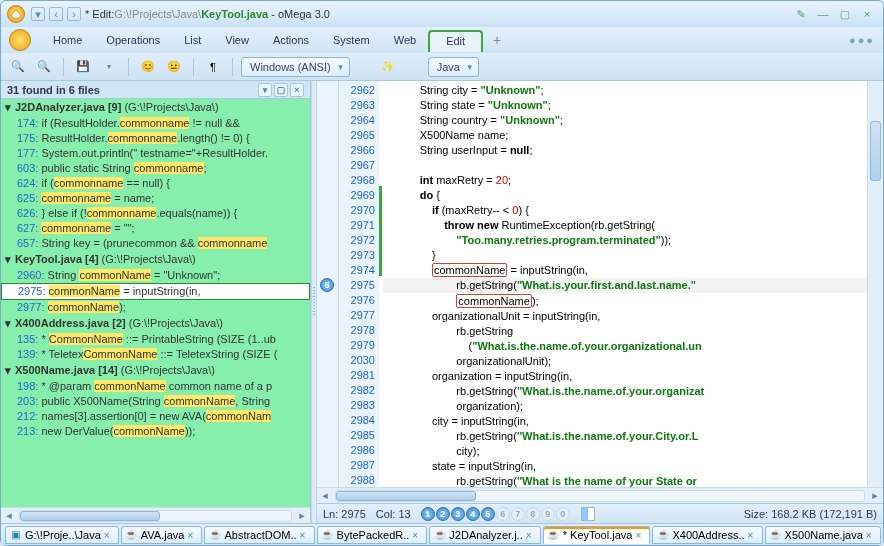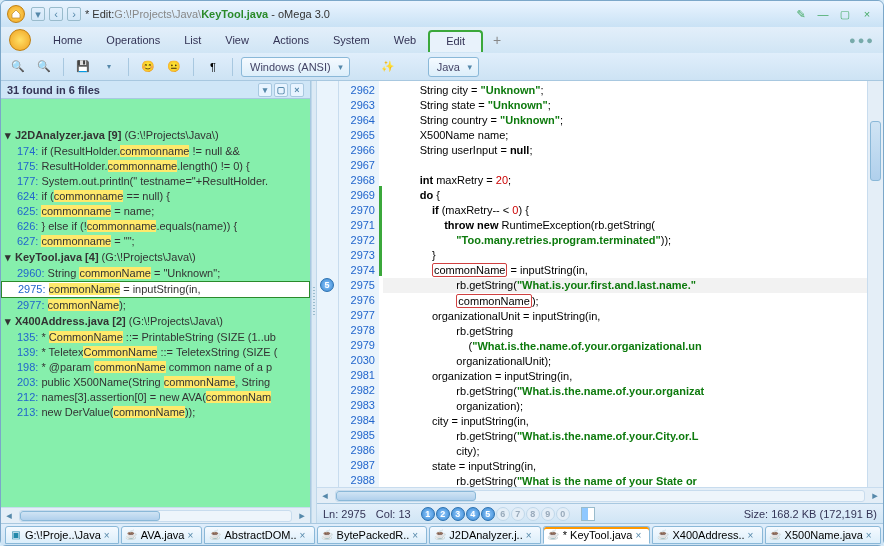--- a/index.html
+++ b/index.html
@@ -24,21 +24,21 @@
   .toolbar { height: 28px; background: linear-gradient(#e0eefb,#cde3f4); display: flex; align-items: center; padding: 0 6px; gap: 4px; border-bottom: 1px solid #a8c8e0; }
   .tool-btn { width: 22px; height: 22px; border: 1px solid transparent; border-radius: 3px; display: flex; align-items: center; justify-content: center; cursor: pointer; }
   .tool-sep { width: 1px; height: 18px; background: #a8c8e0; margin: 0 4px; }
   .tool-combo { height: 20px; border: 1px solid #8ab8d8; border-radius: 3px; background: linear-gradient(#f5faff,#dceefa); padding: 0 18px 0 8px; display: flex; align-items: center; color: #446; position: relative; cursor: pointer; }
   .tool-combo::after { content: "▾"; position: absolute; right: 6px; color: #58a; font-size: 9px; }
   .body { flex: 1; display: flex; min-height: 0; }
   .left-panel { width: 310px; background: #86efac; border-right: 1px solid #a8c8e0; display: flex; flex-direction: column; }
   .found-header { height: 18px; background: #cfe6f7; color: #335; font-weight: bold; padding: 2px 6px; display: flex; align-items: center; border-bottom: 1px solid #a8c8e0; }
   .found-header .hdr-btns { margin-left: auto; display: flex; gap: 2px; }
   .hdr-btn { width: 14px; height: 14px; background: #e8f4ff; border: 1px solid #a8c8e0; border-radius: 2px; display: flex; align-items: center; justify-content: center; font-size: 9px; cursor: pointer; color: #58a; }
-  .found-body { flex: 1; overflow: hidden; padding: 0; font-family: Tahoma, sans-serif; font-size: 11px; line-height: 15px; margin-top: 28px; }
+  .found-body { flex: 1; overflow: hidden; padding: 0; font-family: Tahoma, sans-serif; font-size: 11px; line-height: 15px; }
   .fg { color: #333; }
   .file-hdr { font-weight: bold; padding: 1px 4px; }
   .file-hdr .arrow { display: inline-block; width: 10px; }
   .ln { padding: 0 4px 0 16px; white-space: nowrap; overflow: hidden; }
   .ln .num { color: #2266cc; }
   .ln.sel { border: 1px solid #2a8a2a; background: #fff; }
   .hl { background: #ffe96b; }
   .right-panel { flex: 1; display: flex; flex-direction: column; background: #fff; min-width: 0; }
   .editor { flex: 1; display: flex; min-height: 0; overflow: hidden; }
   .left-gut { width: 22px; background: #eaf4fc; border-right: 1px solid #c8dcee; position: relative; }
@@ -146,31 +146,34 @@
           <div class="hdr-btn">▾</div>
           <div class="hdr-btn">▢</div>
           <div class="hdr-btn">×</div>
         </div>
       </div>
       <div class="found-body fg" id="found-body">
           <div class="file-hdr"><span class="arrow">▾</span>J2DAnalyzer.java [9]  <span style="font-weight:normal;">(G:\!Projects\Java\)</span></div>
           <div class="ln"><span class="num">174:</span> if (ResultHolder.<span class="hl">commonname</span> != null &amp;&amp;</div>
           <div class="ln"><span class="num">175:</span> ResultHolder.<span class="hl">commonname</span>.length() != 0) {</div>
           <div class="ln"><span class="num">177:</span> System.out.println("  testname="+ResultHolder.</div>
+          <div class="ln"><span class="num">603:</span> public static String <span class="hl">commonname</span>;</div>
           <div class="ln"><span class="num">624:</span> if (<span class="hl">commonname</span> == null) {</div>
           <div class="ln"><span class="num">625:</span> <span class="hl">commonname</span> = name;</div>
           <div class="ln"><span class="num">626:</span> } else if (!<span class="hl">commonname</span>.equals(name)) {</div>
           <div class="ln"><span class="num">627:</span> <span class="hl">commonname</span> = "";</div>
+          <div class="ln"><span class="num">657:</span> String key = (prunecommon &amp;&amp; <span class="hl">commonname</span></div>
           <div class="file-hdr"><span class="arrow">▾</span>KeyTool.java [4]  <span style="font-weight:normal;">(G:\!Projects\Java\)</span></div>
           <div class="ln"><span class="num">2960:</span> String <span class="hl">commonName</span> = "Unknown";</div>
           <div class="ln sel"><span class="num">2975:</span> <span class="hl">commonName</span> = inputString(in,</div>
           <div class="ln"><span class="num">2977:</span> <span class="hl">commonName</span>);</div>
           <div class="file-hdr"><span class="arrow">▾</span>X400Address.java [2]  <span style="font-weight:normal;">(G:\!Projects\Java\)</span></div>
           <div class="ln"><span class="num">135:</span> * <span class="hl">CommonName</span> ::= PrintableString (SIZE (1..ub</div>
           <div class="ln"><span class="num">139:</span> * Teletex<span class="hl">CommonName</span> ::= TeletexString (SIZE (</div>
+          <div class="file-hdr"><span class="arrow">▾</span>X500Name.java [14]  <span style="font-weight:normal;">(G:\!Projects\Java\)</span></div>
           <div class="ln"><span class="num">198:</span> * @param <span class="hl">commonName</span> common name of a p</div>
           <div class="ln"><span class="num">203:</span> public X500Name(String <span class="hl">commonName</span>, String</div>
           <div class="ln"><span class="num">212:</span> names[3].assertion[0] = new AVA(<span class="hl">commonNam</span></div>
           <div class="ln"><span class="num">213:</span> new DerValue(<span class="hl">commonName</span>));</div>
         </div>
       <div class="hscroll">
         <div class="arrow-btn">◂</div>
         <div class="track">
             <div class="thumb"></div>
           </div>

